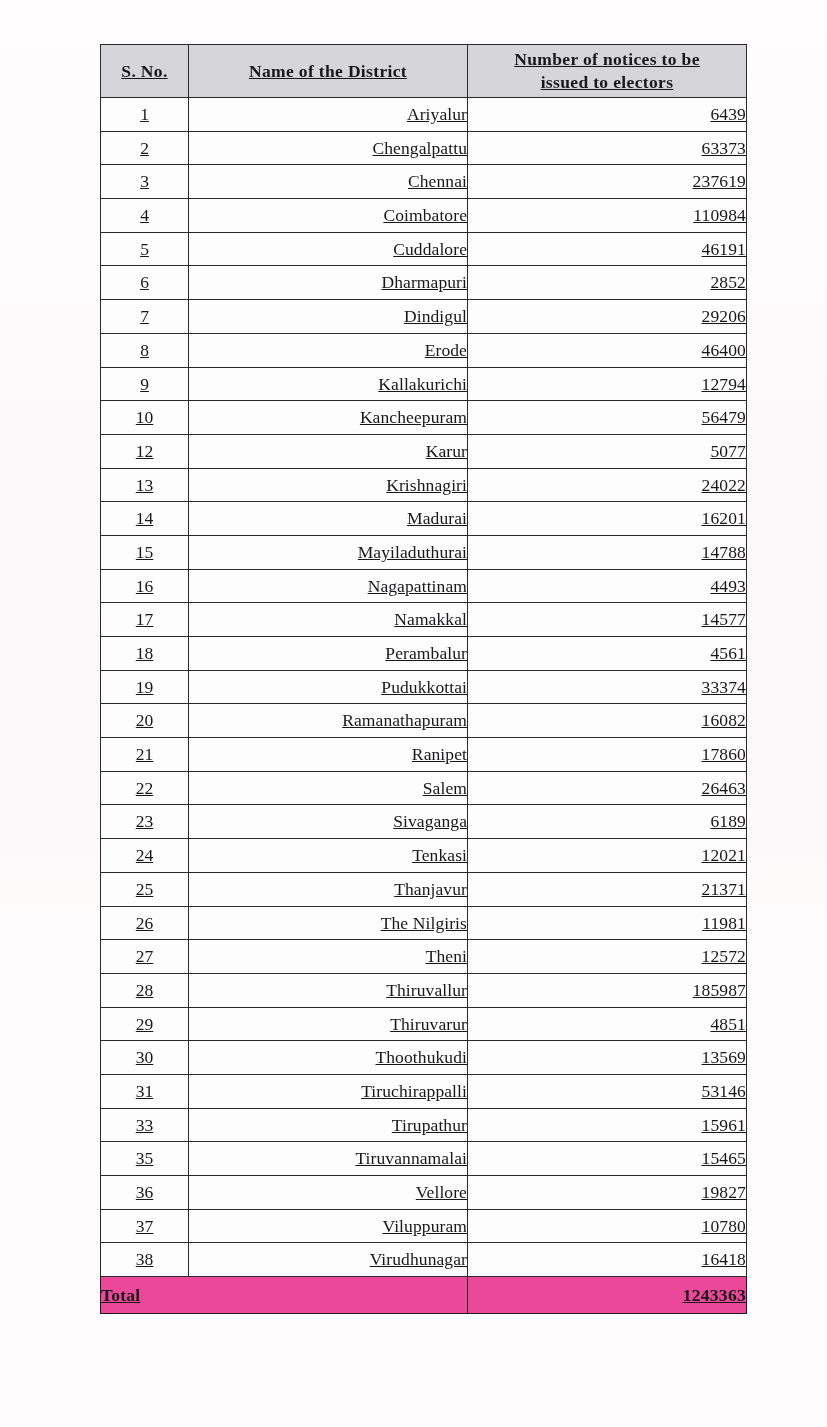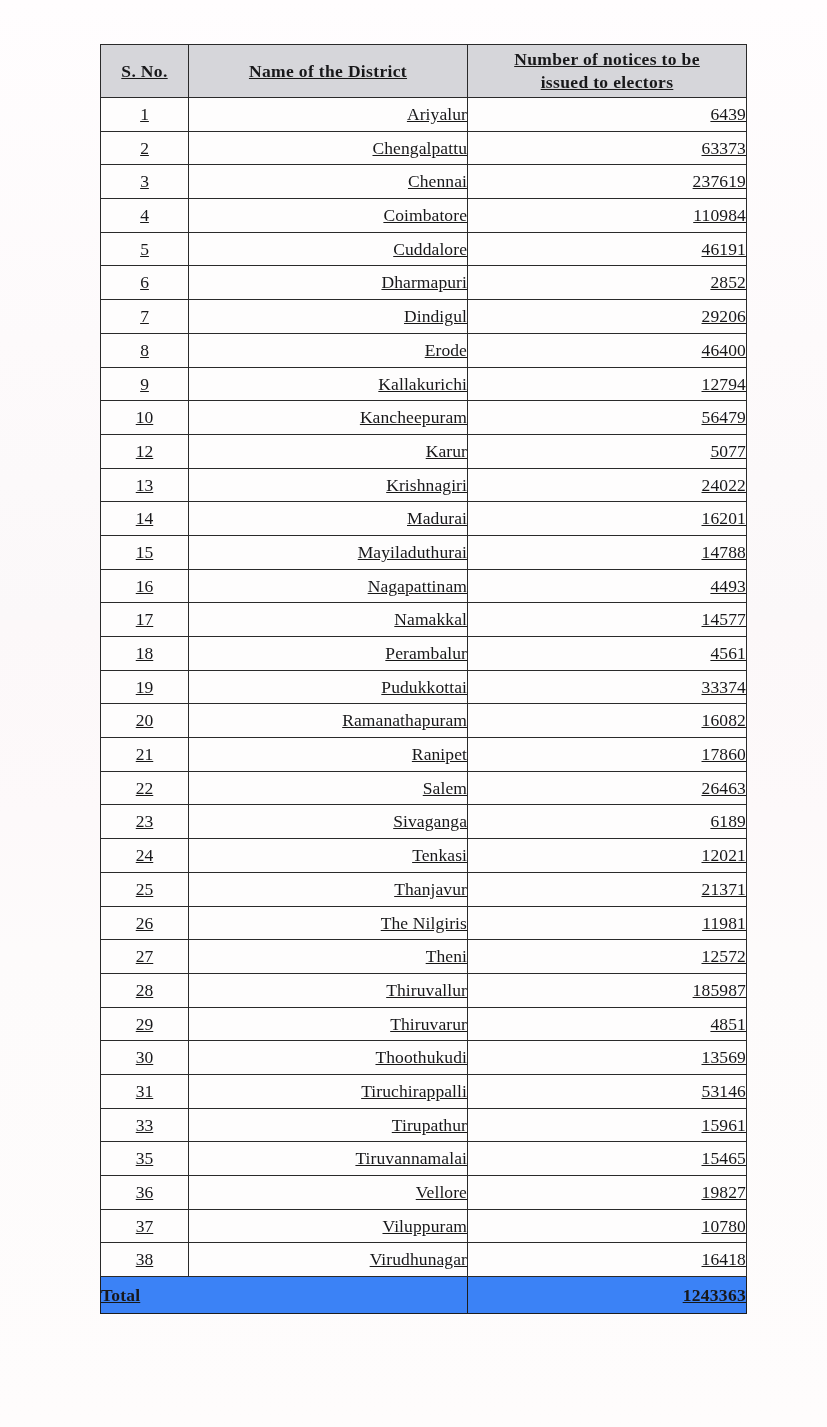--- a/index.html
+++ b/index.html
@@ -95,21 +95,21 @@
   }
   td.count {
     text-align: right;
     padding: 0 6px 0 0;
     font-size: 17.5px;
     letter-spacing: 0.15px;
   }
 
   
   tr.total-row td {
-    background: #3b82f6;
+    background: #ec4899;
     font-weight: bold;
     height: 36px;
     border-color: #1d1d1d;
     border-width: 1.6px;
   }
   td.total-label {
     text-align: left;
     padding: 0 0 0 6px;
     font-size: 17.5px;
     letter-spacing: 0.2px;

